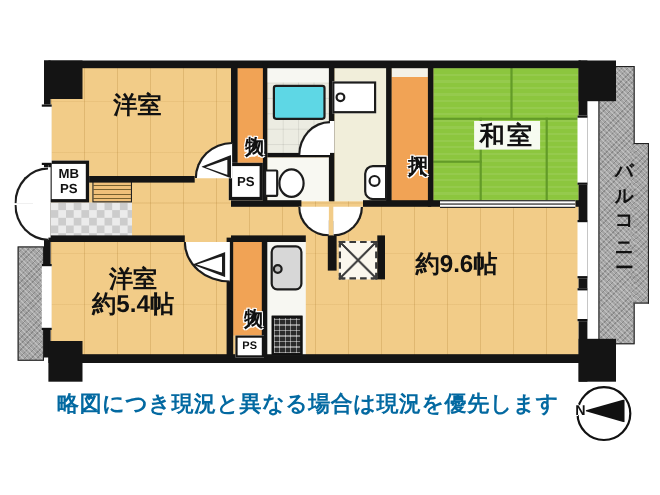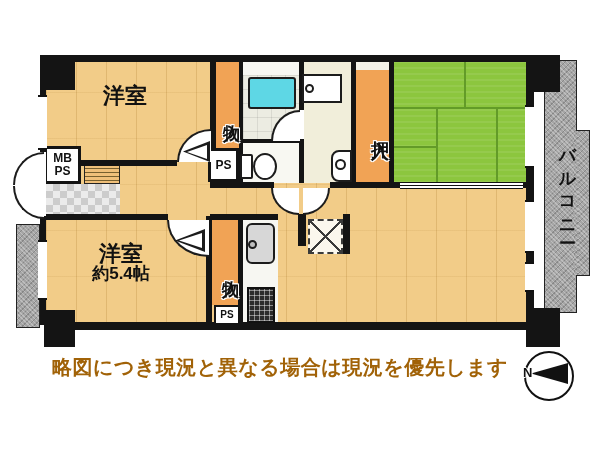--- a/index.html
+++ b/index.html
@@ -31,21 +31,21 @@
       repeating-linear-gradient(-45deg, rgba(0,0,0,.18) 0 1px, transparent 1px 4px);
   }
   .win{background:#fff;border-top:2px solid #111;border-bottom:2px solid #111;z-index:12;}
   .arc{background:#fff;border:0 solid #1c1c1c;z-index:13;}
   .tri{z-index:14;}
   .label{color:#111;font-weight:bold;z-index:20;line-height:1.05;text-align:center;}
   .halo{text-shadow:-1px -1px 0 #fff,1px -1px 0 #fff,-1px 1px 0 #fff,1px 1px 0 #fff,0 1px 0 #fff,0 -1px 0 #fff;}
   .vtext{writing-mode:vertical-rl;}
   .box{background:#fff;border:3px solid #141414;z-index:11;display:flex;align-items:center;justify-content:center;flex-direction:column;}
   .fixture{z-index:10;}
-  #caption{position:absolute;left:0;top:354px;width:560px;text-align:center;font-size:20px;font-weight:600;color:#a16207;letter-spacing:.5px;z-index:40;}
+  #caption{position:absolute;left:0;top:354px;width:560px;text-align:center;font-size:20px;font-weight:600;color:#0369a1;letter-spacing:.5px;z-index:40;}
   #compass-circle{position:absolute;left:524px;top:351px;width:46px;height:46px;border:2px solid #111;border-radius:50%;background:#fff;z-index:40;}
   #needle{position:absolute;left:531px;top:363px;width:37px;height:21px;background:#111;
     clip-path:polygon(0 50%,100% 0,100% 100%);z-index:41;}
   #north{position:absolute;left:523px;top:365px;font-size:13px;font-weight:bold;color:#111;z-index:42;
     text-shadow:-1px 0 0 #fff,1px 0 0 #fff,0 -1px 0 #fff,0 1px 0 #fff;}
 </style>
 </head>
 <body>
 
 <div id="stage">
@@ -144,24 +144,26 @@
   </div>
   <div class="abs box" style="left:214px;top:305px;width:26px;height:20px;border-width:2px;">
     <span class="label" style="font-size:10px;">PS</span>
   </div>
 
   <div class="abs label" style="left:50px;top:84px;width:150px;">
     <div style="font-size:22px;">洋室</div>
   </div>
   <div class="abs label" style="left:46px;top:242px;width:150px;">
     <div style="font-size:22px;">洋室</div>
-    <div style="font-size:17px;">約5.4帖</div>
+    <div style="font-size:22px;">約5.4帖</div>
   </div>
   <div class="abs label" style="left:330px;top:228px;width:170px;">
+    <div style="font-size:22px;">約9.6帖</div>
   </div>
+  <div class="abs label" style="left:431px;top:110px;background:rgba(255,255,255,.92);padding:1px 5px;font-size:23px;letter-spacing:2px;"><span>和室</span></div>
   <div class="abs label vtext halo" style="left:215px;top:80px;width:25px;height:62px;font-size:17px;">物入</div>
   <div class="abs label vtext halo" style="left:212px;top:236px;width:27px;height:62px;font-size:17px;">物入</div>
   <div class="abs label vtext halo" style="left:356px;top:96px;width:33px;height:62px;font-size:18px;">押入</div>
 
   <div class="abs corner" style="left:40px;top:55px;width:35px;height:35px;"></div>
   <div class="abs corner" style="left:526px;top:55px;width:34px;height:37px;"></div>
   <div class="abs corner" style="left:44px;top:310px;width:31px;height:37px;"></div>
   <div class="abs corner" style="left:526px;top:308px;width:34px;height:39px;"></div>
 
   <div class="abs grayspeckle" style="left:544px;top:60px;width:33px;height:253px;border:1px solid #222;z-index:6;"></div>

